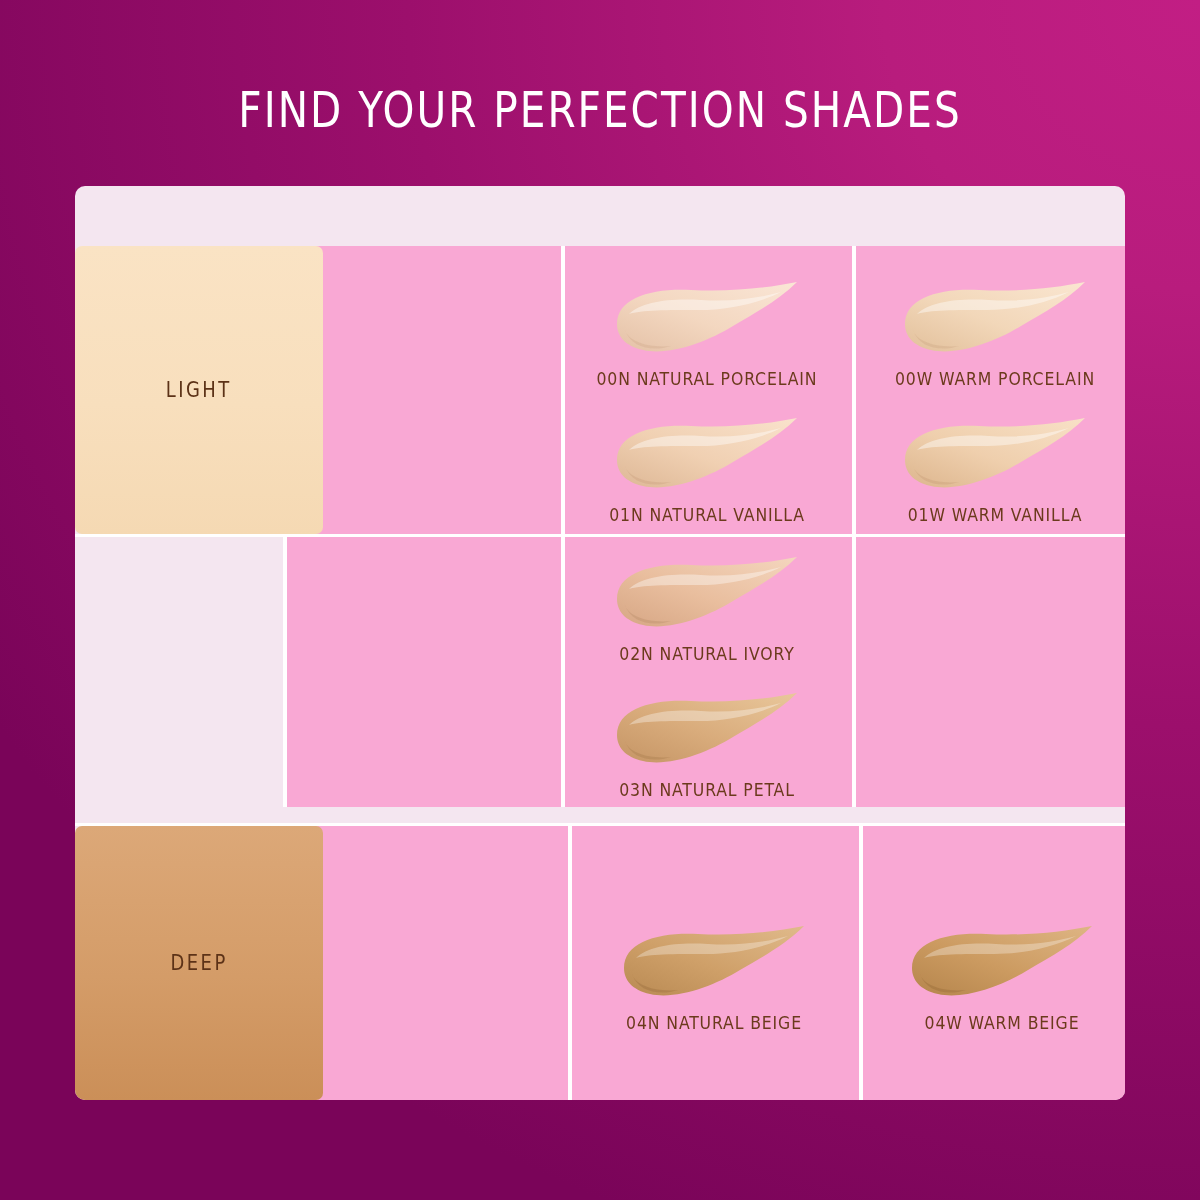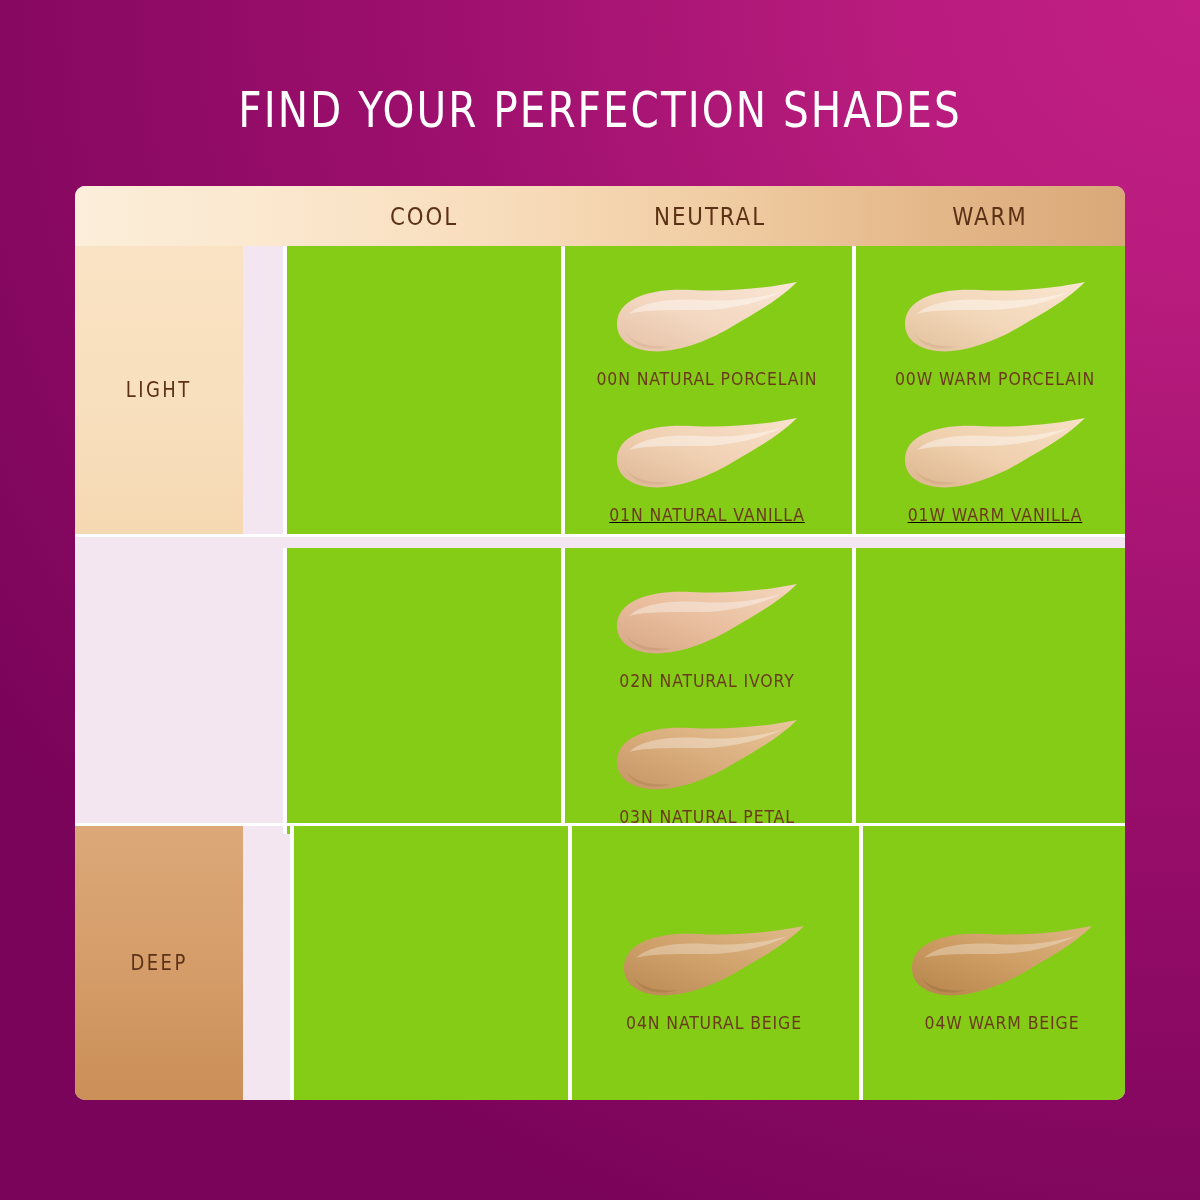--- a/index.html
+++ b/index.html
@@ -89,24 +89,25 @@
     left: 0;
     top: 60px;
     width: 1050px;
     height: 854px;
   }
 
   
   .tone-cell {
     position: absolute;
     left: 0;
-    width: 168px;
+    width: 248px;
     display: flex;
     align-items: center;
     justify-content: center;
+    border-radius: 7px;
   }
   .tone-label {
     font-size: 21px;
     letter-spacing: 2.6px;
     color: #5C3217;
     font-family: "DejaVu Sans Condensed", "Liberation Sans Narrow", "Liberation Sans", sans-serif;
     transform: scaleX(0.95);
     white-space: nowrap;
   }
 
@@ -115,24 +116,24 @@
   .tone-medium { top: 291px; height: 286px;
                  background: linear-gradient(180deg, #F0CBA4 0%, #E8BD92 55%, #E0B083 100%); }
   .tone-deep   { top: 580px; height: 274px;
                  background: linear-gradient(180deg, #DCA878 0%, #D49C68 55%, #CB8F58 100%); }
 
   
   .shade-region {
     position: absolute;
     left: 208px;
     width: 842px;
-    background: #84cc16;
+    background: #f9a8d4;
   }
   .region-light  { top: 0px;   height: 288px; }
-  .region-medium { top: 302px; height: 286px; padding-left: 12px; }
+  .region-medium { top: 275px; height: 286px; padding-left: 12px; }
   .region-deep   { top: 580px; height: 274px; margin-left: 7px; }
 
   
   .vsep {
     position: absolute;
     top: 0;
     width: 4px;
     height: 100%;
     background: #FFFFFF;
   }
@@ -169,38 +170,32 @@
     letter-spacing: 0.9px;
     color: #6B3A1C;
     font-family: "DejaVu Sans Condensed", "Liberation Sans Narrow", "Liberation Sans", sans-serif;
     white-space: nowrap;
     transform: scaleX(0.97);
   }
   .col-neutral { left: 284px; }
   .col-warm    { left: 572px; }
 
   .slot-a { top: 32px;  }
-  .slot-b { top: 168px; text-decoration: underline; }
+  .slot-b { top: 168px; }
   .slot-single { top: 96px; }
 </style>
 </head>
 <body>
 
 <div id="root">
 
   <div id="title">FIND YOUR PERFECTION SHADES</div>
 
   <div id="table">
 
-    <div id="header-row">
-      <div class="hcell blank"></div>
-      <div class="hcell c1">COOL</div>
-      <div class="hcell c2">NEUTRAL</div>
-      <div class="hcell c3">WARM</div>
-    </div>
 
     <div id="body-grid">
 
       <div class="shade-region region-light">
         <div class="vsep s0"></div>
         <div class="vsep s1"></div>
         <div class="vsep s2"></div>
 
         <div class="shade-item col-neutral slot-a">
           <div class="swatch-wrap">

